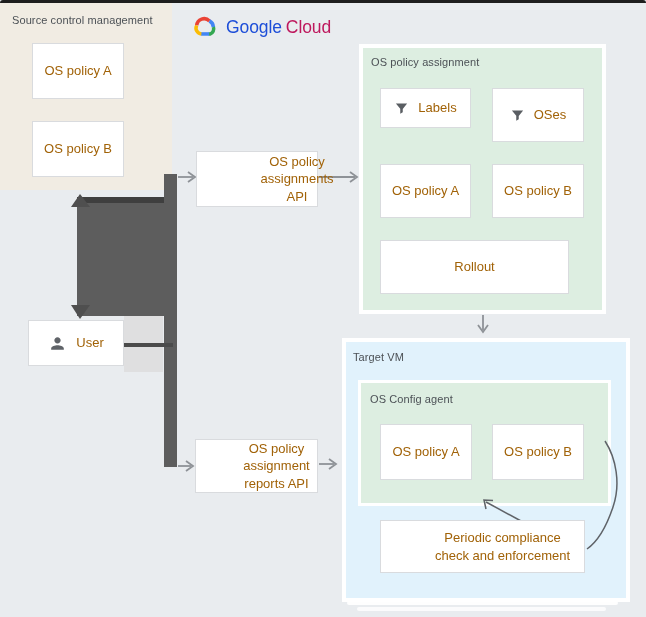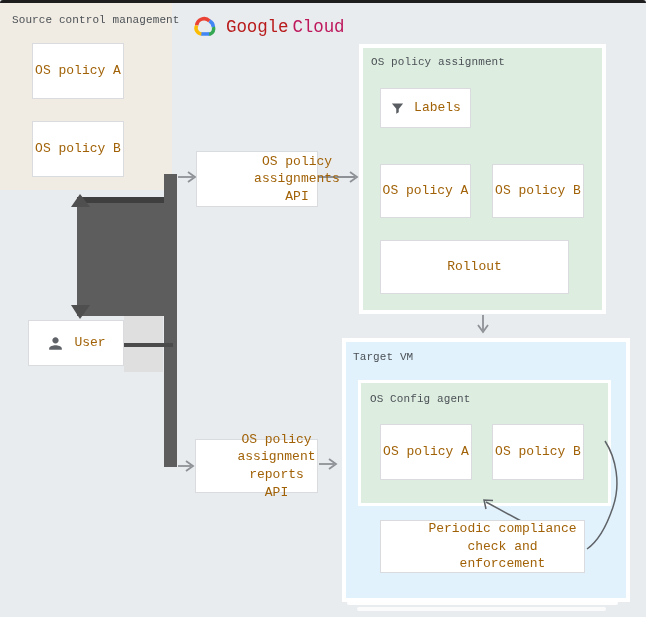--- a/index.html
+++ b/index.html
@@ -1,37 +1,37 @@
 <!DOCTYPE html>
 <html><head>
 <meta charset="utf-8">
 <style>
   html,body{margin:0;padding:0;background:#e9ecef;}
   #stage{
     position:relative;width:646px;height:617px;overflow:hidden;
-    background:#e9ecef;font-family:Liberation Mono, monospace;
+    background:#e9ecef;font-family:Liberation Sans, sans-serif;
     -webkit-font-smoothing:antialiased;
   }
   .top-edge{position:absolute;top:0;left:0;right:0;height:3px;background:#1e1e1e;border-radius:10px 10px 0 0;}
   .container{position:absolute;box-sizing:content-box;}
   .c-beige{background:#f1ece3;}
   .c-green{background:#ddeee1;border:4px solid #ffffff;}
   .c-green-thin{background:#ddeee1;border:3px solid #ffffff;}
   .c-blue{background:#e1f2fc;border:4px solid #ffffff;}
   .c-label{position:absolute;font-size:11px;color:#4c5156;letter-spacing:.1px;}
   .box{
     position:absolute;background:#ffffff;border:1px solid #d9dbde;box-sizing:border-box;
     display:flex;align-items:center;justify-content:center;gap:9px;
     font-size:13px;color:#a16207;text-align:center;line-height:1.35;
   }
   .prewrap{white-space:pre-line;padding-left:40px;}
   .icon{display:inline-flex;flex:0 0 auto;}
   .logo{position:absolute;left:191px;top:15px;display:flex;align-items:center;gap:7px;}
   .logo-text{font-size:17.5px;line-height:22px;letter-spacing:-0.1px;}
-  .logo-google{color:#b91c1c;font-weight:500;text-align:center;}
+  .logo-google{color:#1d4ed8;font-weight:500;text-align:center;}
   .logo-cloud{color:#be185d;font-weight:400;margin-left:4px;}
   .svg-layer{position:absolute;left:0;top:0;z-index:2;pointer-events:none;}
   .z1{z-index:1;} .z3{z-index:3;}
   .stack-bar{position:absolute;height:4px;border-radius:2px;background:#ffffff;}
 </style>
 </head>
 <body>
 
 <div id="stage">
 
@@ -138,20 +138,28 @@
   </div>
 
   <div class="box z3" style="left:380px;top:88px;width:91px;height:40px;">
     <span class="icon">
       <svg width="15" height="15" viewBox="0 0 24 24">
         <path fill="#5a5e63" d="M3 4h18l-7 8.6V18l-4 2.4v-8L3 4z"></path>
       </svg>
     </span>
     <span>Labels</span>
   </div>
+  <div class="box z3" style="left:492px;top:88px;width:92px;height:54px;">
+    <span class="icon">
+      <svg width="15" height="15" viewBox="0 0 24 24">
+        <path fill="#5a5e63" d="M3 4h18l-7 8.6V18l-4 2.4v-8L3 4z"></path>
+      </svg>
+    </span>
+    <span>OSes</span>
+  </div>
   <div class="box z3" style="left:380px;top:164px;width:91px;height:54px;">
     <span>OS policy A</span>
   </div>
   <div class="box z3" style="left:492px;top:164px;width:92px;height:54px;">
     <span>OS policy B</span>
   </div>
   <div class="box z3" style="left:380px;top:240px;width:189px;height:54px;">
     <span>Rollout</span>
   </div>
 

